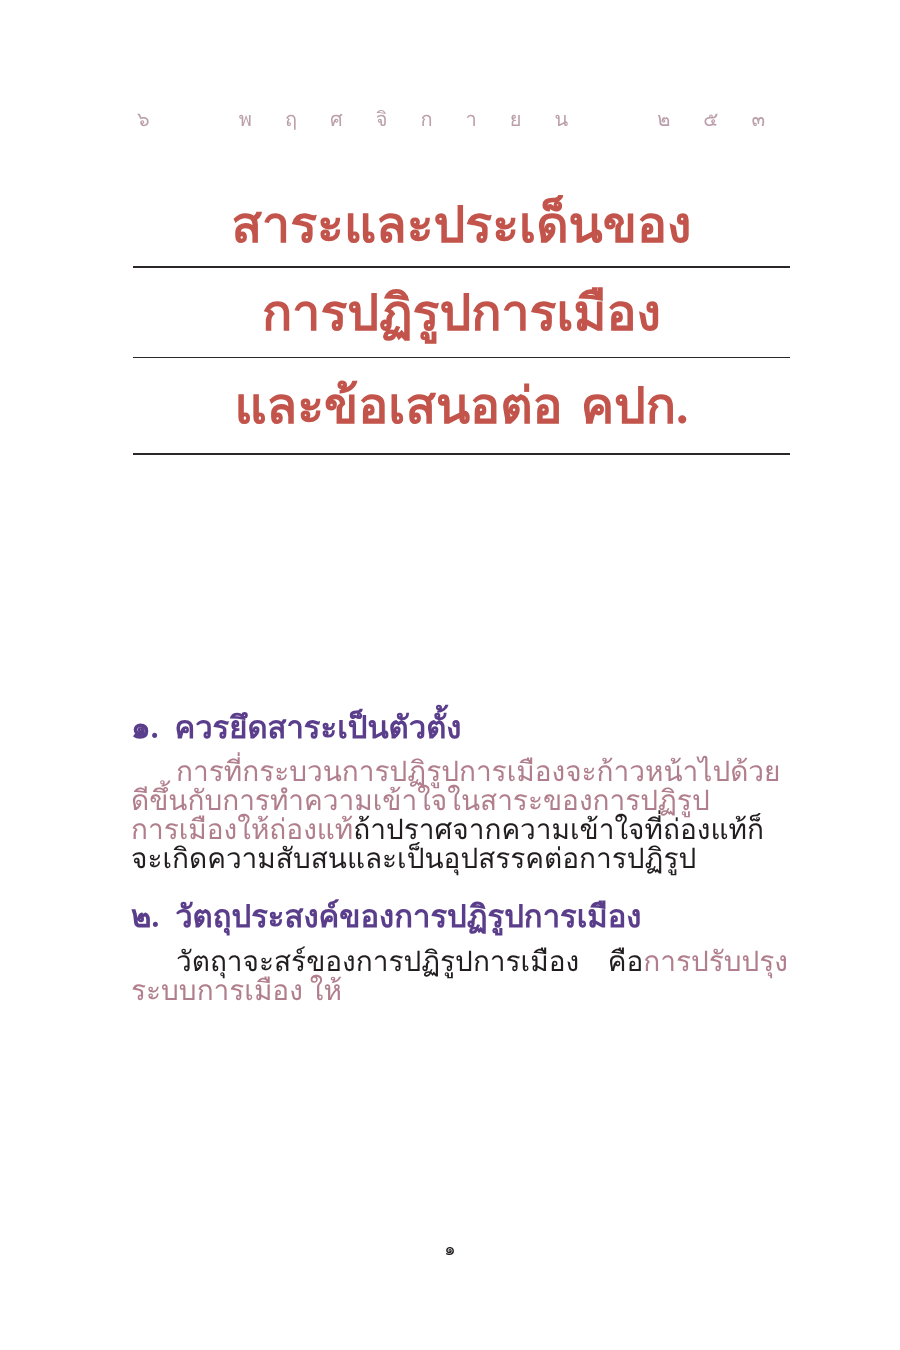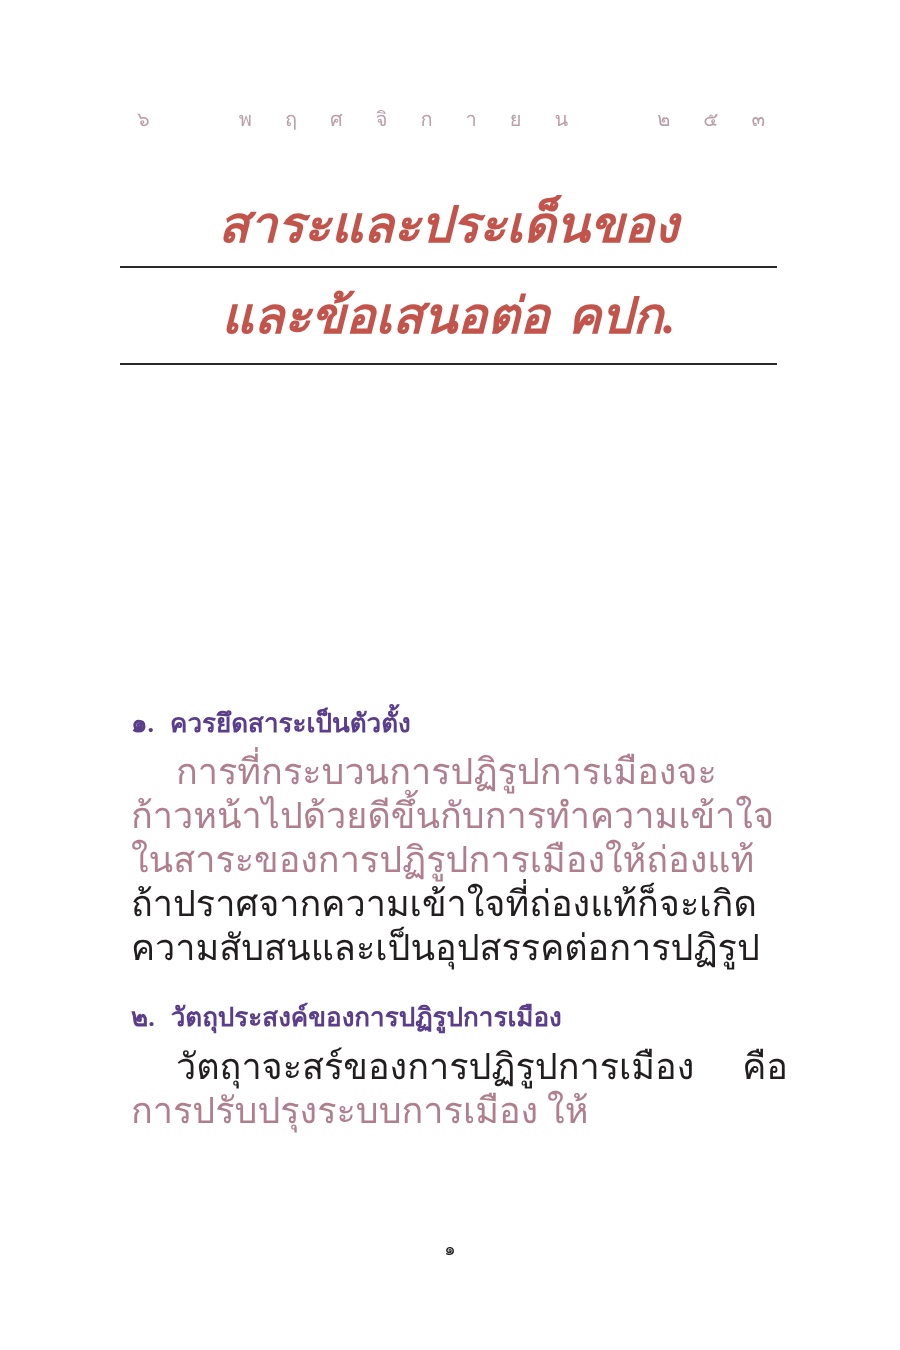--- a/index.html
+++ b/index.html
@@ -26,26 +26,25 @@
     color: var(--date-mauve, #bb9fab);
     letter-spacing: 33px;
     word-spacing: 18px;
     white-space: nowrap;
     overflow: hidden;
   }
   
   .title-block {
     position: absolute;
     top: 183px;
-    left: 120px;
+    left: 133px;
     width: 657px;
     text-align: center;
     color: var(--title-red, #c2544b);
     font-weight: bold;
-    font-style: italic;
   }
   .title-row {
     display: flex;
     align-items: center;
     justify-content: center;
     font-size: 50px;
     line-height: 1;
   }
   .title-row.t1 { height: 85px; border-bottom: 2px solid var(--rule, #2b2627); }
   .title-row.t2 { height: 90px; border-bottom: 1px solid var(--rule, #2b2627); }
@@ -53,56 +52,59 @@
   .title-row .gap-word { margin-left: 18px; text-align: right; }
   
   .content {
     position: absolute;
     top: 706px;
     left: 131px;
     width: 657px;
   }
   .sec-heading {
     color: var(--heading-purple, #5b3e8b);
-    font-size: 26px;
+    font-size: 31px;
     font-weight: bold;
     line-height: 1.4;
     margin-bottom: 7px;
   }
   .sec-heading .num { margin-right: 16px; }
   .body-para {
-    font-size: 36px;
-    line-height: 44px;
+    font-size: 28px;
+    line-height: 29px;
     text-align: justify;
     text-indent: 45px;
     margin-top: 8px;
   }
   .body-para span.pink { color: var(--body-pink, #b07e8c); }
   .body-para span.plain { color: var(--ink, #221e1f); }
-  .sec2 { margin-top: 30px; }
+  .sec2 { margin-top: 22px; }
   .page-number {
     position: absolute;
     top: 1234px;
     left: 0;
     width: 900px;
     text-align: center;
     font-size: 18px;
     color: var(--ink, #221e1f);
   }
 </style>
 </head>
 <body>
 
 <div class="page">
 
   <div class="date-line">๖ พฤศจิกายน ๒๕๓๘</div>
 
   <div class="title-block">
     <div class="title-row t1">
       <span>สาระและประเด็นของ</span>
+    </div>
+    <div class="title-row t2">
+      <span>การปฏิรูปการเมือง</span>
     </div>
     <div class="title-row t3">
       <span>และข้อเสนอต่อ</span>
       <span class="gap-word">คปก.</span>
     </div>
   </div>
 
   <div class="content">
 
     <div class="sec-heading">

